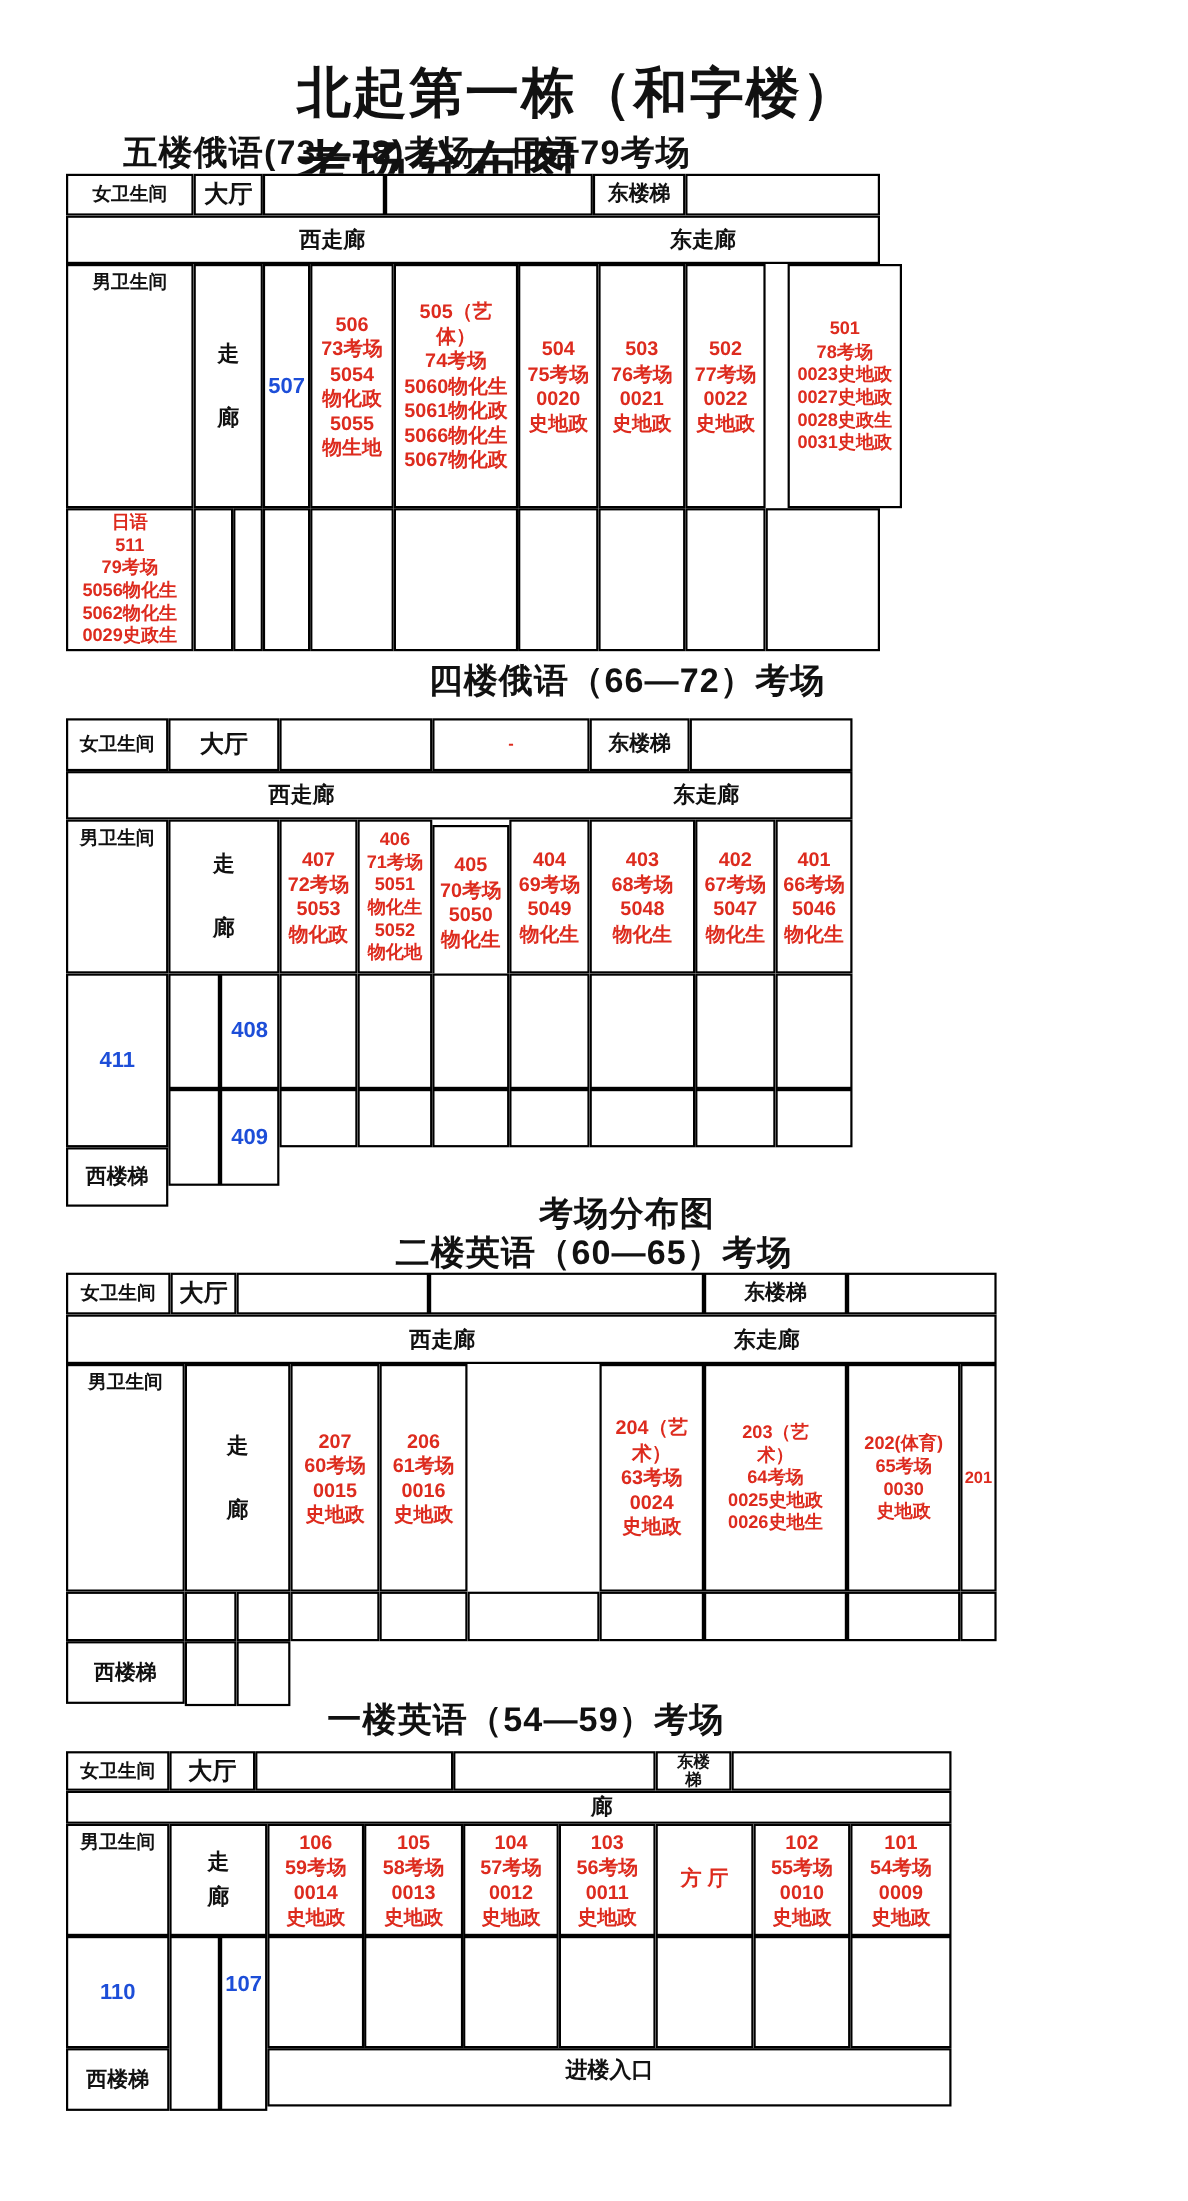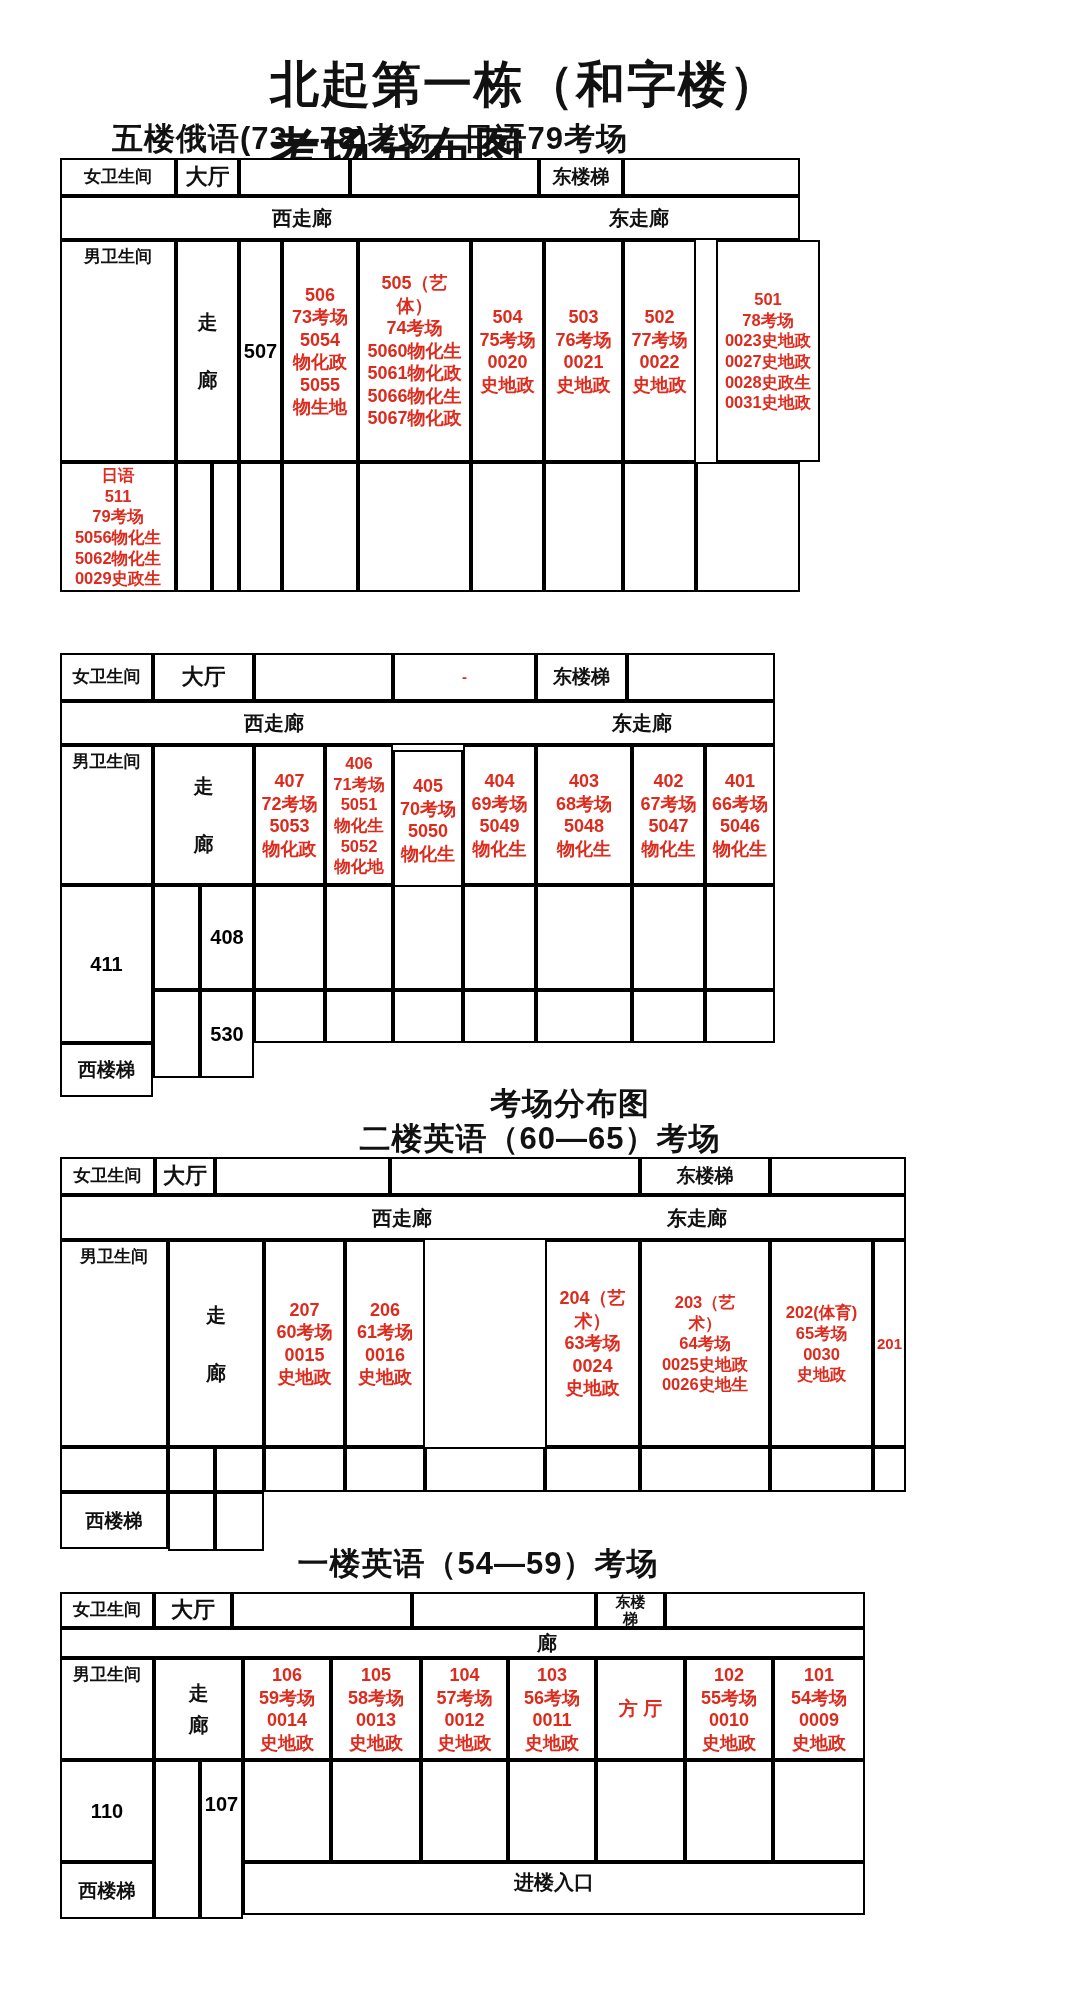--- a/index.html
+++ b/index.html
@@ -2,21 +2,21 @@
 <html><head>
 <meta charset="utf-8">
 <style>
   html,body{margin:0;padding:0;background:#ffffff;}
   .page{position:relative;width:1080px;height:2001px;background:#fff;
         font-family:"Liberation Sans","DejaVu Sans",sans-serif;font-weight:bold;color:#111;}
   .cell{position:absolute;box-sizing:border-box;border:2px solid #000;background:#fff;
         display:flex;align-items:center;justify-content:center;text-align:center;
         white-space:pre-line;line-height:1.25;font-size:18px;}
   .red{color:#dd2b1e;}
-  .blue{color:#000000;}
+  .blue{color:#1d4ed8;}
   .topalign{align-items:flex-start;padding-top:4px;font-size:17px;}
   .wc{font-size:17px;}
   .hall{font-size:22px;}
   .stairs{font-size:19px;}
   .vcorridor{line-height:2.9;font-size:20px;}
   .bluenum{font-size:20px;}
   .sm{font-size:16.5px;}
   .tiny{font-size:15px;line-height:1.15;}
   .corridor-row{position:absolute;box-sizing:border-box;border:2px solid #000;background:#fff;}
   .corridor-label{position:absolute;top:50%;transform:translateY(-50%);width:120px;
@@ -92,20 +92,21 @@
   <div class="cell" style="left:176px;top:462px;width:36px;height:130px;"></div>
   <div class="cell" style="left:212px;top:462px;width:27px;height:130px;"></div>
   <div class="cell" style="left:239px;top:462px;width:43px;height:130px;"></div>
   <div class="cell" style="left:282px;top:462px;width:76px;height:130px;"></div>
   <div class="cell" style="left:358px;top:462px;width:113px;height:130px;"></div>
   <div class="cell" style="left:471px;top:462px;width:73px;height:130px;"></div>
   <div class="cell" style="left:544px;top:462px;width:79px;height:130px;"></div>
   <div class="cell" style="left:623px;top:462px;width:73px;height:130px;"></div>
   <div class="cell" style="left:696px;top:462px;width:104px;height:130px;"></div>
 
+  <div class="title-sec ctr" style="left:570px;top:598px;">四楼俄语（66—72）考场</div>
 
   <div class="cell wc" style="left:60px;top:653px;width:93px;height:48px;">女卫生间</div>
   <div class="cell hall" style="left:153px;top:653px;width:101px;height:48px;">大厅</div>
   <div class="cell" style="left:254px;top:653px;width:139px;height:48px;"></div>
   <div class="cell dash-mark" style="left:393px;top:653px;width:143px;height:48px;">-</div>
   <div class="cell stairs" style="left:536px;top:653px;width:91px;height:48px;">东楼梯</div>
   <div class="cell" style="left:627px;top:653px;width:148px;height:48px;"></div>
 
   <div class="corridor-row" style="left:60px;top:701px;width:715px;height:44px;">
     <span class="corridor-label" style="left:152px;">西走廊</span>
@@ -151,21 +152,21 @@
   <div class="cell blue bluenum" style="left:200px;top:885px;width:54px;height:105px;">408</div>
   <div class="cell" style="left:254px;top:885px;width:71px;height:105px;"></div>
   <div class="cell" style="left:325px;top:885px;width:68px;height:105px;"></div>
   <div class="cell" style="left:393px;top:885px;width:70px;height:105px;"></div>
   <div class="cell" style="left:463px;top:885px;width:73px;height:105px;"></div>
   <div class="cell" style="left:536px;top:885px;width:96px;height:105px;"></div>
   <div class="cell" style="left:632px;top:885px;width:73px;height:105px;"></div>
   <div class="cell" style="left:705px;top:885px;width:70px;height:105px;"></div>
 
   <div class="cell" style="left:153px;top:990px;width:47px;height:88px;"></div>
-  <div class="cell blue bluenum" style="left:200px;top:990px;width:54px;height:88px;">530</div>
+  <div class="cell blue bluenum" style="left:200px;top:990px;width:54px;height:88px;">409</div>
   <div class="cell" style="left:254px;top:990px;width:71px;height:53px;"></div>
   <div class="cell" style="left:325px;top:990px;width:68px;height:53px;"></div>
   <div class="cell" style="left:393px;top:990px;width:70px;height:53px;"></div>
   <div class="cell" style="left:463px;top:990px;width:73px;height:53px;"></div>
   <div class="cell" style="left:536px;top:990px;width:96px;height:53px;"></div>
   <div class="cell" style="left:632px;top:990px;width:73px;height:53px;"></div>
   <div class="cell" style="left:705px;top:990px;width:70px;height:53px;"></div>
   <div class="cell stairs" style="left:60px;top:1043px;width:93px;height:54px;">西楼梯</div>
 
   <div class="title-sec ctr" style="left:570px;top:1083px;">考场分布图</div>

